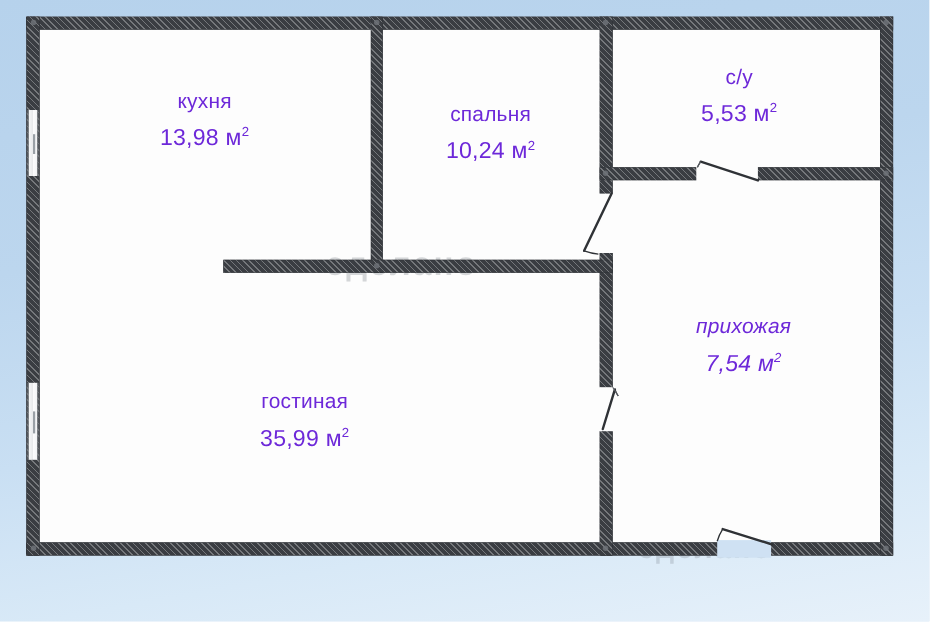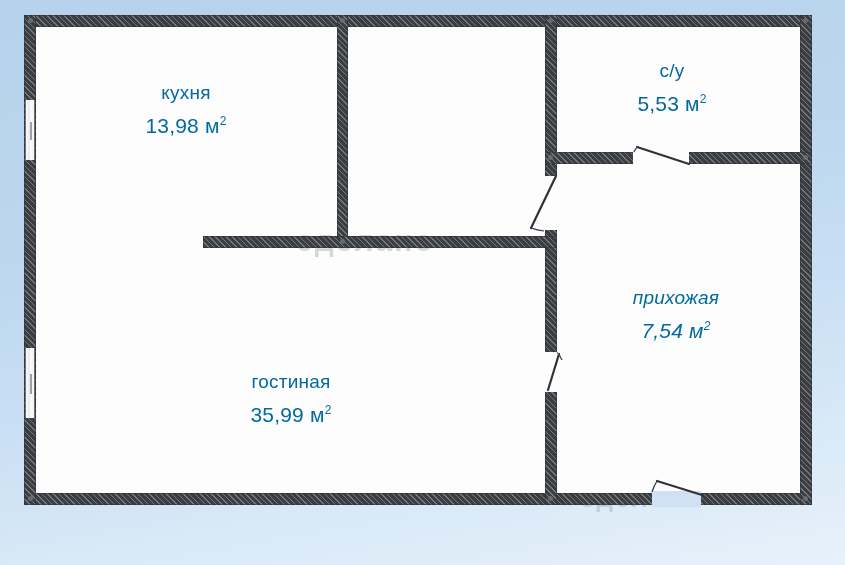--- a/index.html
+++ b/index.html
@@ -77,21 +77,21 @@
   
   #overlay {
     position: absolute;
     inset: 0;
     pointer-events: none;
   }
   
   .room-label {
     position: absolute;
     text-align: center;
-    color: #0369a1;
+    color: #6d28d9;
     letter-spacing: .2px;
     line-height: 1.34;
     white-space: nowrap;
     user-select: none;
   }
   .room-label .name {
     display: block;
     font-size: 19px;
     font-weight: 400;
   }
@@ -199,29 +199,33 @@
   <div class="node" style="left:340px; top:239px;"></div>
   <div class="node" style="left:28px; top:496px;"></div>
   <div class="node" style="left:548px; top:496px;"></div>
   <div class="node" style="left:803px; top:496px;"></div>
 
   <div class="room-label" style="left:106px; top:80px; width:160px;">
     <span class="name">кухня</span>
     <span class="area"><span>13,98 м</span><sup>2</sup></span>
   </div>
 
+  <div class="room-label" style="left:366px; top:92px; width:160px;">
+    <span class="name">спальня</span>
+    <span class="area"><span>10,24 м</span><sup>2</sup></span>
+  </div>
 
   <div class="room-label" style="left:592px; top:58px; width:160px;">
     <span class="name">с/у</span>
     <span class="area"><span>5,53 м</span><sup>2</sup></span>
   </div>
 
   <div class="room-label" style="left:596px; top:285px; width:160px;font-style:italic;">
     <span class="name">прихожая</span>
     <span class="area"><span>7,54 м</span><sup>2</sup></span>
   </div>
 
-  <div class="room-label" style="left:211px; top:353px; width:160px;margin-top:16px;">
+  <div class="room-label" style="left:197px; top:353px; width:160px;">
     <span class="name">гостиная</span>
     <span class="area"><span>35,99 м</span><sup>2</sup></span>
   </div>
 
 </div>
 
 </body></html>

